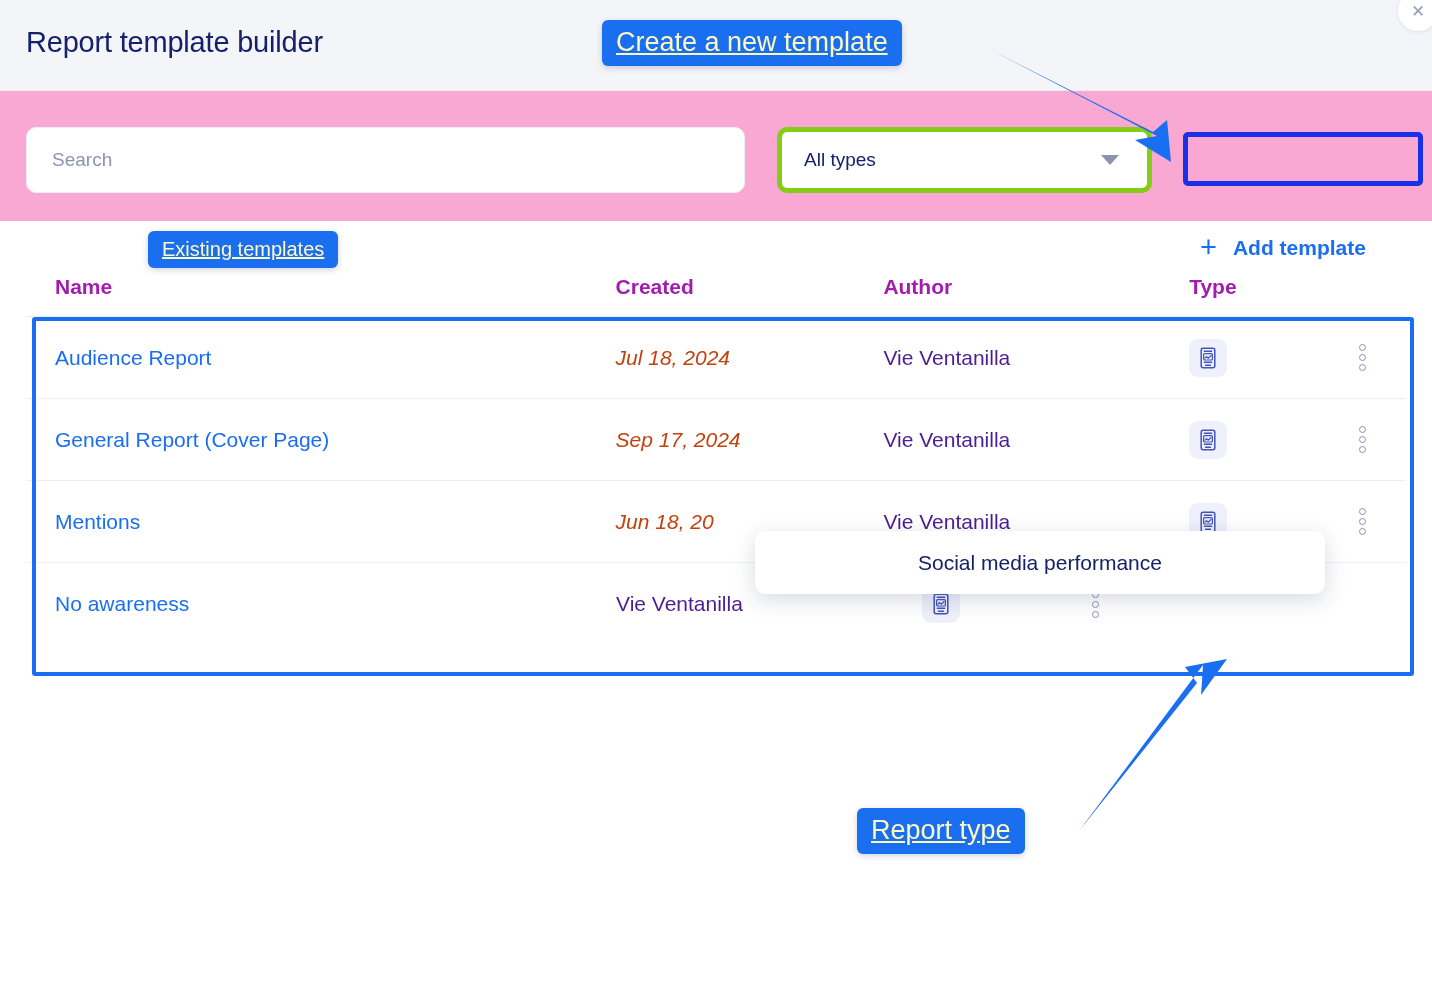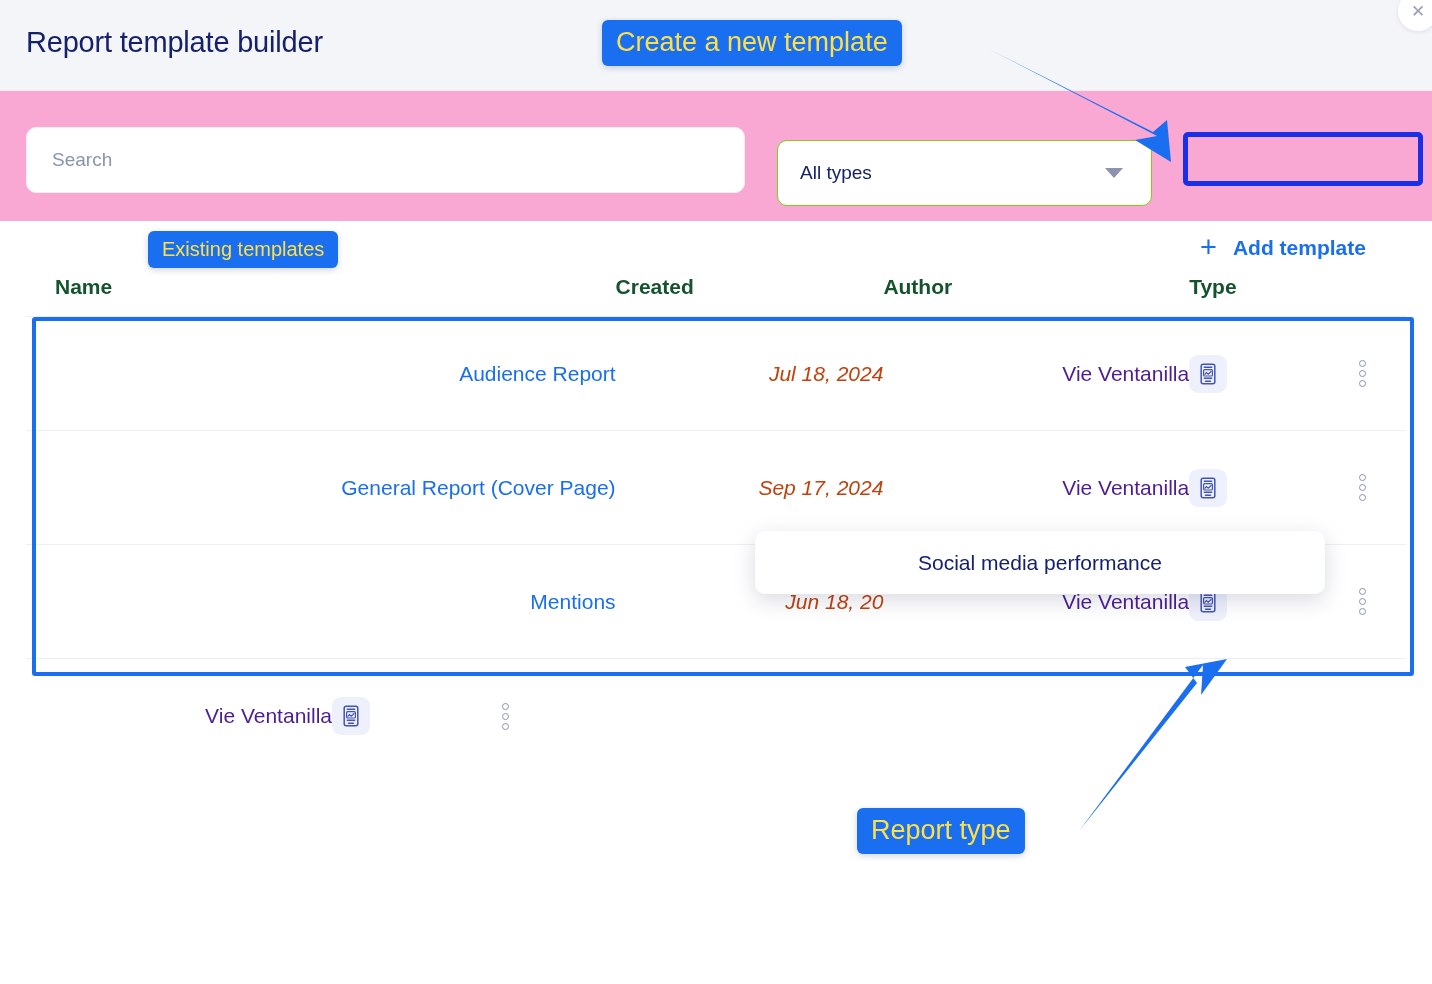--- a/index.html
+++ b/index.html
@@ -43,23 +43,23 @@
   .search-input {
     border: 0; outline: none; width: 100%;
     font-family: "Liberation Sans", sans-serif;
     font-size: 19px; color: #4a5578; background: transparent;
   }
   .search-input::placeholder { color: #8b93ae; }
 
   .type-select {
     position: absolute; left: 777px; top: 36px;
     width: 375px; height: 66px;
-    border: 1px solid #84cc16; border-radius: 10px;
+    border: 5px solid #84cc16; border-radius: 10px;
     background: #fff;
-    display: flex; align-items: center; padding: 0 22px; margin-top: 13px;
+    display: flex; align-items: center; padding: 0 22px;
   }
   .type-select-label { font-size: 19px; color: #16216b; }
   .caret {
     position: absolute; right: 28px; top: 50%; transform: translateY(-50%);
     width: 0; height: 0;
     border-left: 9px solid transparent; border-right: 9px solid transparent;
     border-top: 10px solid #8b93ae;
   }
 
   .add-template {
@@ -69,32 +69,31 @@
   }
   .add-plus { font-size: 29px; color: #1a6ef0; font-weight: 400; line-height: 1; }
   .add-label { font-size: 21px; color: #1a6ef0; font-weight: 600; }
 
   
   .table { position: absolute; left: 26px; top: 221px; width: 1380px; }
   .thead {
     display: flex; align-items: center; height: 96px;
     border-bottom: 1px solid #eceef4;
   }
-  .th { font-size: 21px; font-weight: 700; color: #14532d; margin-top: 36px; }
+  .th { font-size: 21px; font-weight: 700; color: #a21caf; margin-top: 36px; }
   .col-name { width: 590px; padding-left: 29px; }
   .col-created { width: 268px; }
   .col-author { width: 306px; }
   .col-type { width: 130px; }
   .col-menu { width: 87px; }
 
   .tbody { background: #fff; }
   .trow {
-    display: flex; align-items: center; height: 114px;
+    display: flex; align-items: center; height: 82px;
     border-bottom: 1px solid #eeeff5;
-    text-align: right;
   }
   .trow:last-child { border-bottom: 0; }
   .cell-name { width: 590px; padding-left: 29px; font-size: 21px; color: #1a6ef0; }
   .cell-created { width: 268px; font-size: 21px; color: #c2410c; font-style: italic; }
   .cell-author { width: 306px; font-size: 21px; color: #4c1d95; }
   .cell-type { width: 130px; }
   .cell-menu { width: 87px; display: flex; justify-content: center; }
 
   .type-chip {
     width: 38px; height: 38px; border-radius: 9px;
@@ -120,25 +119,25 @@
     width: 570px; height: 63px; border-radius: 10px;
     background: #ffffff;
     box-shadow: 0 6px 22px rgba(25,35,80,.17);
     display: flex; align-items: center; justify-content: center;
     font-size: 21px; color: #16216b;
   }
 
   
   .annot {
     position: absolute;
-    background: #1a6ef0; color: #fde047;
+    background: #1a6ef0; color: #fef9c3;
     font-size: 27px; font-weight: 400;
     padding: 6px 14px; border-radius: 6px;
     box-shadow: 0 2px 6px rgba(20,40,90,.20);
-    white-space: nowrap; line-height: 1.25;
+    white-space: nowrap; line-height: 1.25; text-decoration: underline;
   }
   #annot-create { left: 602px; top: 20px; }
   #annot-existing { left: 148px; top: 231px; font-size: 20px; }
   #annot-reporttype { left: 857px; top: 808px; }
 
   .annot-box {
     position: absolute;
     border: 5px solid #1a30e8; border-radius: 5px;
     pointer-events: none;
   }
@@ -254,20 +253,21 @@
         <div class="cell-menu">
           <div class="kebab">
               <i></i>
               <i></i>
               <i></i>
             </div>
         </div>
       </div>
 
       <div class="trow">
+        <div class="cell-name">No awareness</div>
         <div class="cell-author">Vie Ventanilla</div>
         <div class="cell-type">
           <div class="type-chip">
             <svg width="20" height="22" viewBox="0 0 20 22" fill="none" aria-hidden="true">
               <rect x="3.2" y="1.2" width="13.6" height="19.6" rx="2" stroke="#4354b8" stroke-width="1.5"></rect>
               <rect x="5.6" y="3.4" width="8.8" height="1.5" rx="0.7" fill="#4354b8"></rect>
               <rect x="5.6" y="6.6" width="8.8" height="6.4" rx="1" stroke="#4354b8" stroke-width="1.2"></rect>
               <path d="M6.6 11.6 L8.4 9.6 L10.2 11.1 L13.4 8.2" stroke="#4354b8" stroke-width="1.2" fill="none"></path>
               <rect x="5.6" y="14.6" width="8.8" height="1.4" rx="0.7" fill="#4354b8"></rect>
               <rect x="6.8" y="17.6" width="6.4" height="1.4" rx="0.7" fill="#4354b8"></rect>

